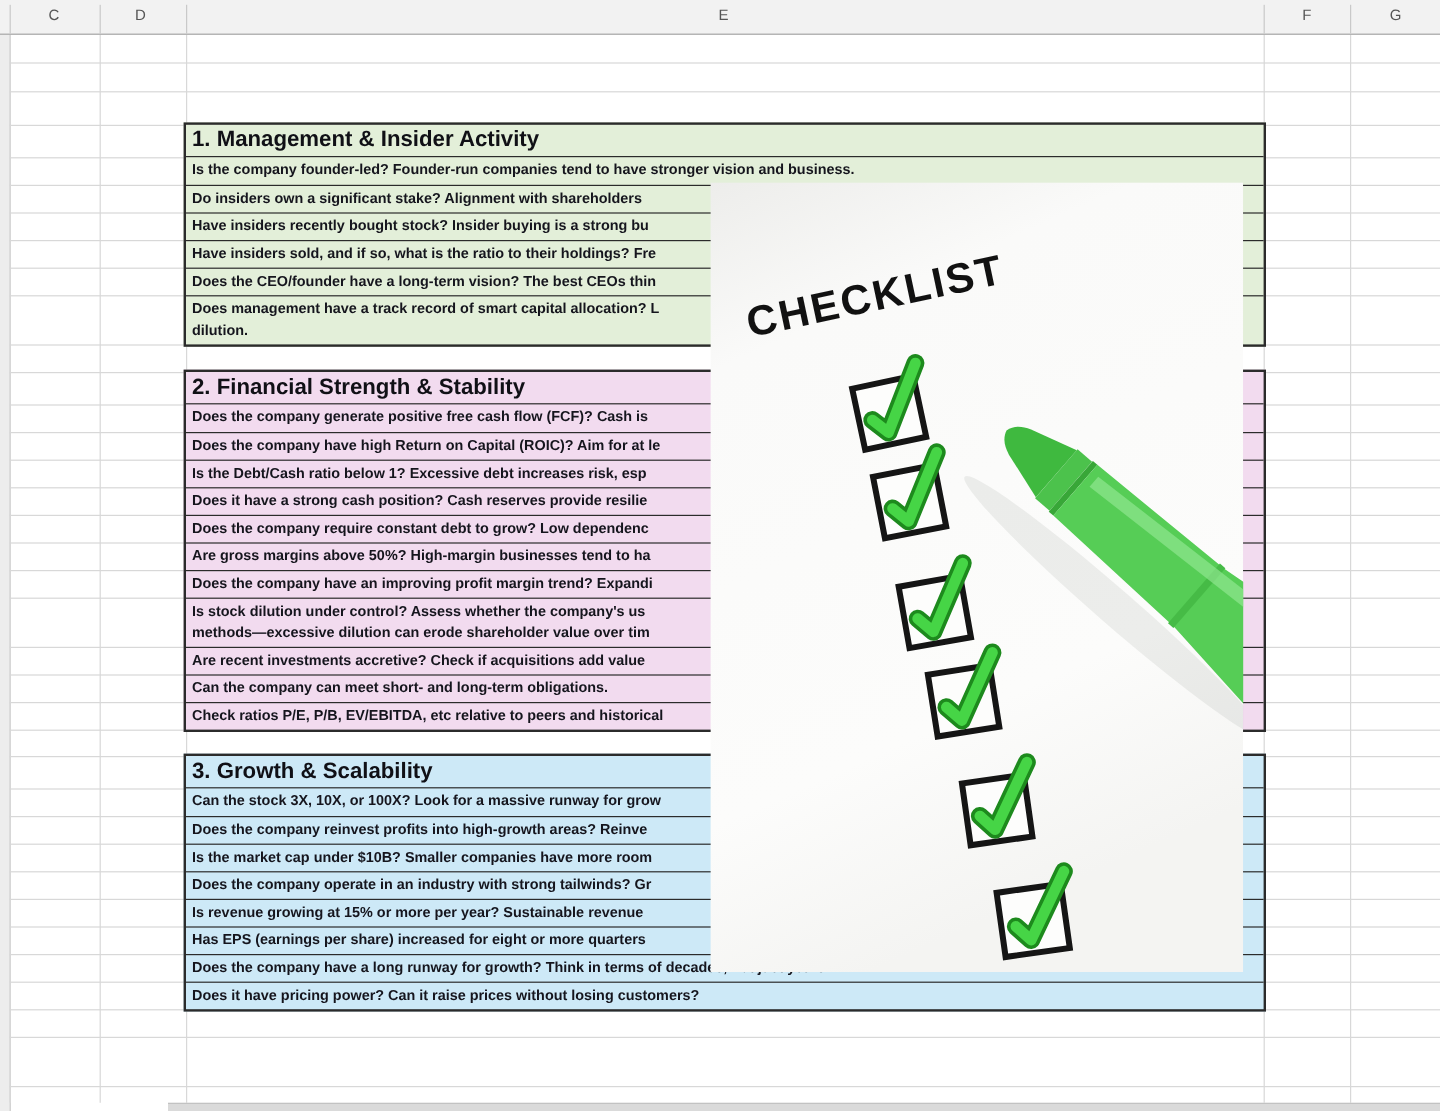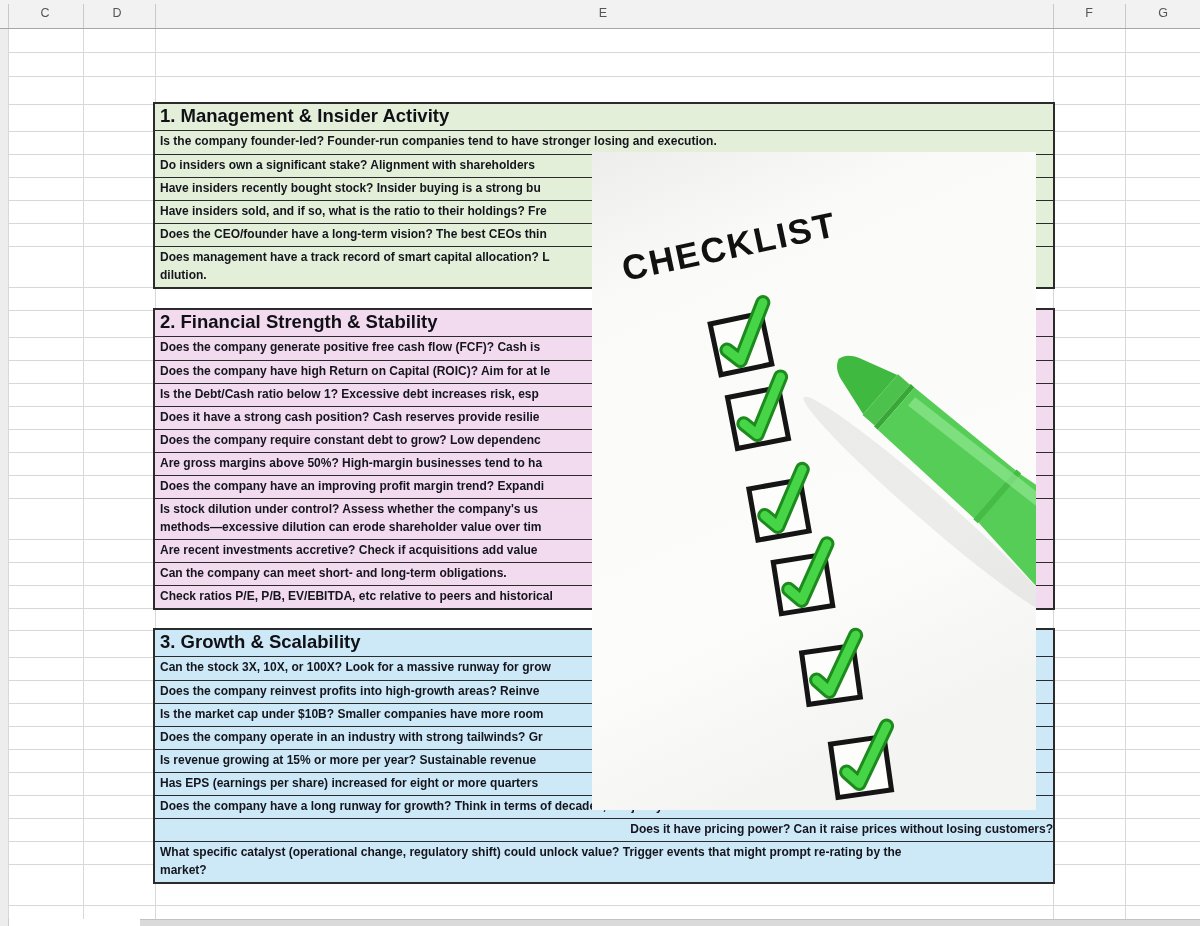--- a/index.html
+++ b/index.html
@@ -93,21 +93,21 @@
       <div class="hline" style="top: 818px;"></div>
       <div class="hline" style="top: 841px;"></div>
       <div class="hline" style="top: 864px;"></div>
       <div class="hline" style="top: 905px;"></div>
     </div>
 
   <div id="tablelayer">
       <div class="section" style="top: 102px; background: rgb(227, 239, 217);">
         <div class="secheader">1. Management &amp; Insider Activity</div>
         <div class="trow" style="height: 23px;">
-          <div class="line">Is the company founder-led? Founder-run companies tend to have stronger losing and execution.</div>
+          <div class="line">Is the company founder-led? Founder-run companies tend to have stronger vision and business.</div>
         </div>
         <div class="trow" style="height: 23px;">
           <div class="line">Do insiders own a significant stake? Alignment with shareholders</div>
         </div>
         <div class="trow" style="height: 23px;">
           <div class="line">Have insiders recently bought stock? Insider buying is a strong bu</div>
         </div>
         <div class="trow" style="height: 23px;">
           <div class="line">Have insiders sold, and if so, what is the ratio to their holdings? Fre</div>
         </div>
@@ -172,26 +172,22 @@
         </div>
         <div class="trow" style="height: 23px;">
           <div class="line">Is revenue growing at 15% or more per year? Sustainable revenue</div>
         </div>
         <div class="trow" style="height: 23px;">
           <div class="line">Has EPS (earnings per share) increased for eight or more quarters</div>
         </div>
         <div class="trow" style="height: 23px;">
           <div class="line">Does the company have a long runway for growth? Think in terms of decades, not just years.</div>
         </div>
-        <div class="trow" style="height: 23px; text-align: right;">
+        <div class="trow" style="height: 23px;">
           <div class="line">Does it have pricing power? Can it raise prices without losing customers?</div>
-        </div>
-        <div class="trow" style="height: 41px;">
-          <div class="line">What specific catalyst (operational change, regulatory shift) could unlock value? Trigger events that might prompt re-rating by the</div>
-          <div class="line">market?</div>
         </div>
       </div>
     </div>
 
   <div id="photo">
     <svg width="444" height="658" viewBox="0 0 444 658">
       <defs>
         <linearGradient id="paperg" x1="0" y1="0" x2="0.3" y2="1">
           <stop offset="0" stop-color="#ededeb"></stop>
           <stop offset="0.22" stop-color="#fafaf9"></stop>

